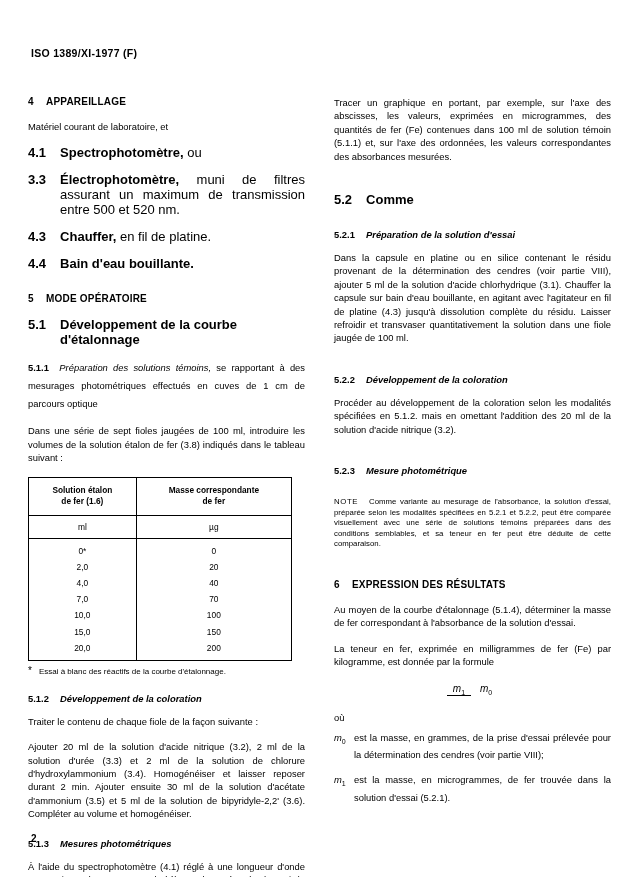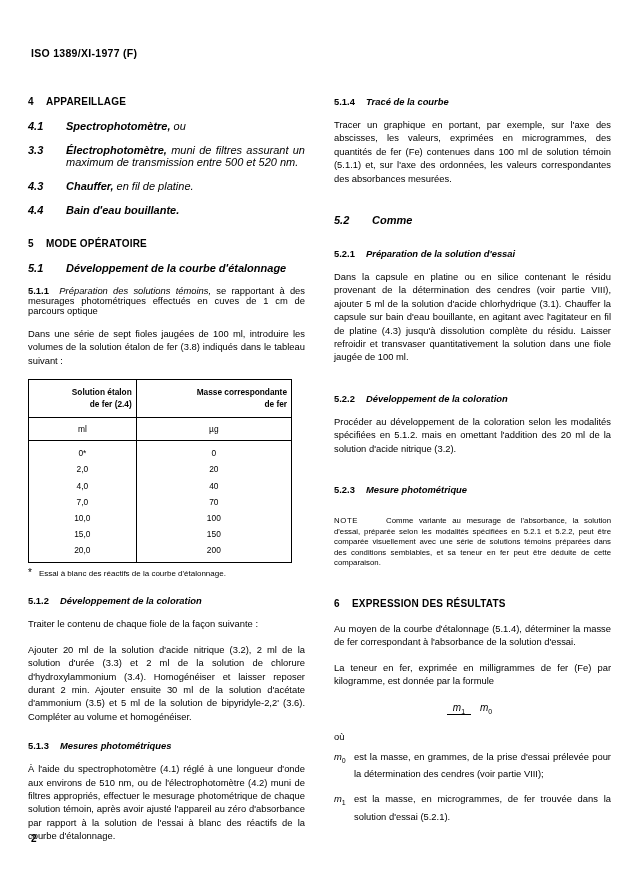--- a/index.html
+++ b/index.html
@@ -45,26 +45,25 @@
   .h1 {
     font-size: 10px;
     font-weight: bold;
     letter-spacing: 0.2px;
     margin: 0 0 13px 0;
     display: flex;
     gap: 9px;
   }
   .h1 .num { min-width: 9px; }
   .h2 {
-    font-size: 11px;
+    font-size: 13px;
     font-weight: bold;
     margin: 0 0 12px 0;
     display: flex;
-    gap: 20px;
-    font-style: italic;
+    gap: 14px;
   }
   .h2 .num { min-width: 18px; }
   .h3 {
     font-size: 9.4px;
     font-weight: bold;
     margin: 0 0 11px 0;
     display: flex;
     gap: 8px;
   }
   .h3 .num { min-width: 24px; white-space: nowrap; }
@@ -72,21 +71,21 @@
   .h2 .ttl { font-weight: bold; }
 
   p.body {
     font-size: 9.4px;
     line-height: 13.4px;
     text-align: justify;
     margin: 0 0 12px 0;
   }
   .lead-in {
     font-size: 9.4px;
-    line-height: 10px;
+    line-height: 18px;
     text-align: justify;
     margin: 0 0 11px 0;
   }
   .lead-in .num { font-weight: bold; }
   .lead-in .ttl { font-style: italic; }
 
   .spacer-lg { height: 17px; }
   .spacer-md { height: 10px; }
   .spacer-sm { height: 5px; }
 
@@ -104,21 +103,20 @@
     font-size: 8.2px;
     font-weight: normal;
     padding: 0;
   }
   table.iso th.hdr {
     font-weight: bold;
     font-size: 8.3px;
     line-height: 11.5px;
     padding: 7px 4px 7px 4px;
     border-bottom: 1px solid #000;
-    text-align: right;
   }
   table.iso td.unit {
     font-size: 8.4px;
     padding: 6px 0 6px 0;
     border-bottom: 1.2px solid #000;
     text-align: center;
   }
   table.iso td.val {
     font-size: 8.4px;
     padding: 3.1px 0 3.1px 0;
@@ -135,21 +133,21 @@
 
   
   .note {
     font-size: 7.8px;
     line-height: 10.6px;
     text-align: justify;
     margin: 0 0 12px 0;
   }
   .note .label {
     letter-spacing: 0.6px;
-    margin-right: 28px;
+    margin-right: 11px;
   }
 
   
   .formula-wrap {
     display: flex;
     justify-content: center;
     margin: 14px 0 16px 0;
   }
   .frac {
     display: inline-block;
@@ -201,20 +199,21 @@
 
   <div class="columns">
 
     <div class="col col-left">
 
       <div class="h1">
         <span class="num">4</span>
         <span class="ttl">APPAREILLAGE</span>
       </div>
 
+      <p class="body">Matériel courant de laboratoire, et</p>
 
       <div class="h2">
         <span class="num">4.1</span>
         <span><span class="ttl">Spectrophotomètre,</span><span style="font-weight:normal"> ou</span></span>
       </div>
 
       <div class="h2">
         <span class="num">3.3</span>
         <span style="text-align:justify"><span class="ttl">Électrophotomètre,</span><span style="font-weight:normal"> muni de filtres assurant un maximum de transmission entre 500 et 520 nm.</span></span>
       </div>
@@ -243,21 +242,21 @@
 
       <p class="lead-in"><span class="num">5.1.1</span>&nbsp;&nbsp;<span class="ttl">Préparation des solutions témoins,</span><span> se rapportant à des mesurages photométriques effectués en cuves de 1 cm de parcours optique</span></p>
 
       <p class="body">Dans une série de sept fioles jaugées de 100 ml, introduire les volumes de la solution étalon de fer (3.8) indiqués dans le tableau suivant :</p>
 
       <table class="iso">
         <thead>
           <tr>
             <th class="hdr">
               <span>Solution étalon</span><br>
-              <span>de fer (2.4)</span>
+              <span>de fer (1.6)</span>
             </th>
             <th class="hdr">
               <span>Masse correspondante</span><br>
               <span>de fer</span>
             </th>
           </tr>
           <tr>
             <td class="unit">ml</td>
             <td class="unit">µg</td>
           </tr>
@@ -315,24 +314,20 @@
         <span class="num">5.1.3</span>
         <span class="ttl">Mesures photométriques</span>
       </div>
 
       <p class="body">À l'aide du spectrophotomètre (4.1) réglé à une longueur d'onde aux environs de 510 nm, ou de l'électrophotomètre (4.2) muni de filtres appropriés, effectuer le mesurage photométrique de chaque solution témoin, après avoir ajusté l'appareil au zéro d'absorbance par rapport à la solution de l'essai à blanc des réactifs de la courbe d'étalonnage.</p>
 
     </div>
 
     <div class="col col-right">
 
-      <div class="h3">
-        <span class="num">5.1.4</span>
-        <span class="ttl">Tracé de la courbe</span>
-      </div>
 
       <p class="body">Tracer un graphique en portant, par exemple, sur l'axe des abscisses, les valeurs, exprimées en microgrammes, des quantités de fer (Fe) contenues dans 100 ml de solution témoin (5.1.1) et, sur l'axe des ordonnées, les valeurs correspondantes des absorbances mesurées.</p>
 
       <div class="spacer-lg"></div>
 
       <div class="h2">
         <span class="num">5.2</span>
         <span class="ttl">Comme</span>
       </div>
 

